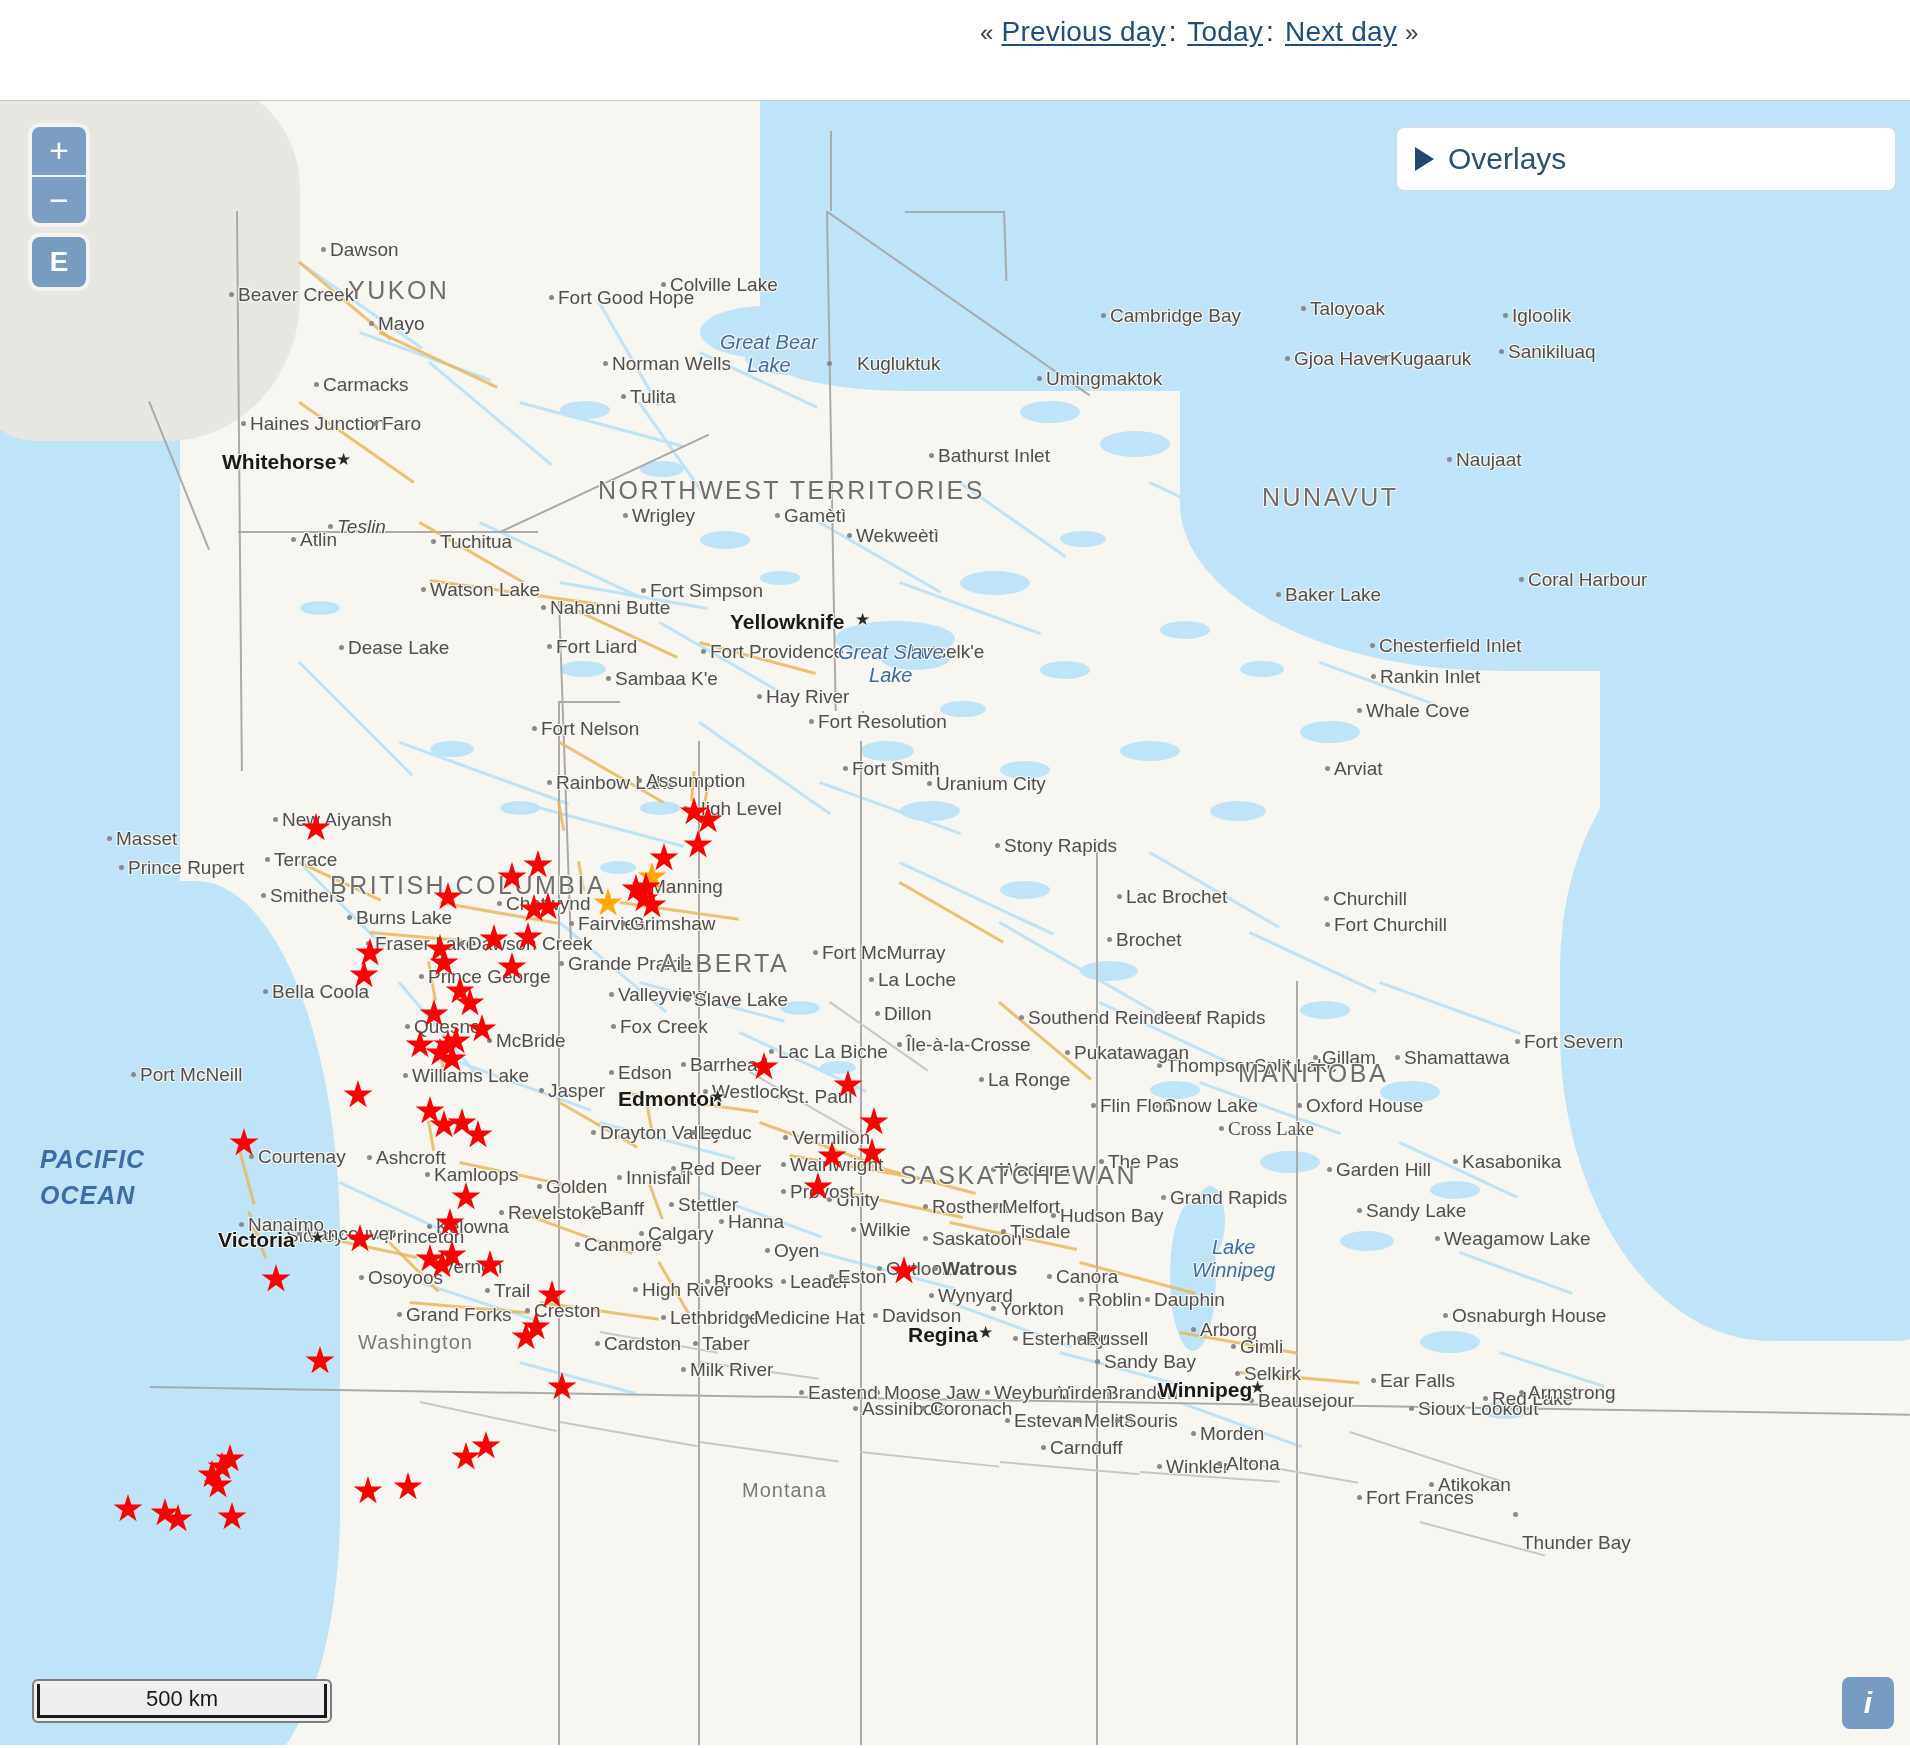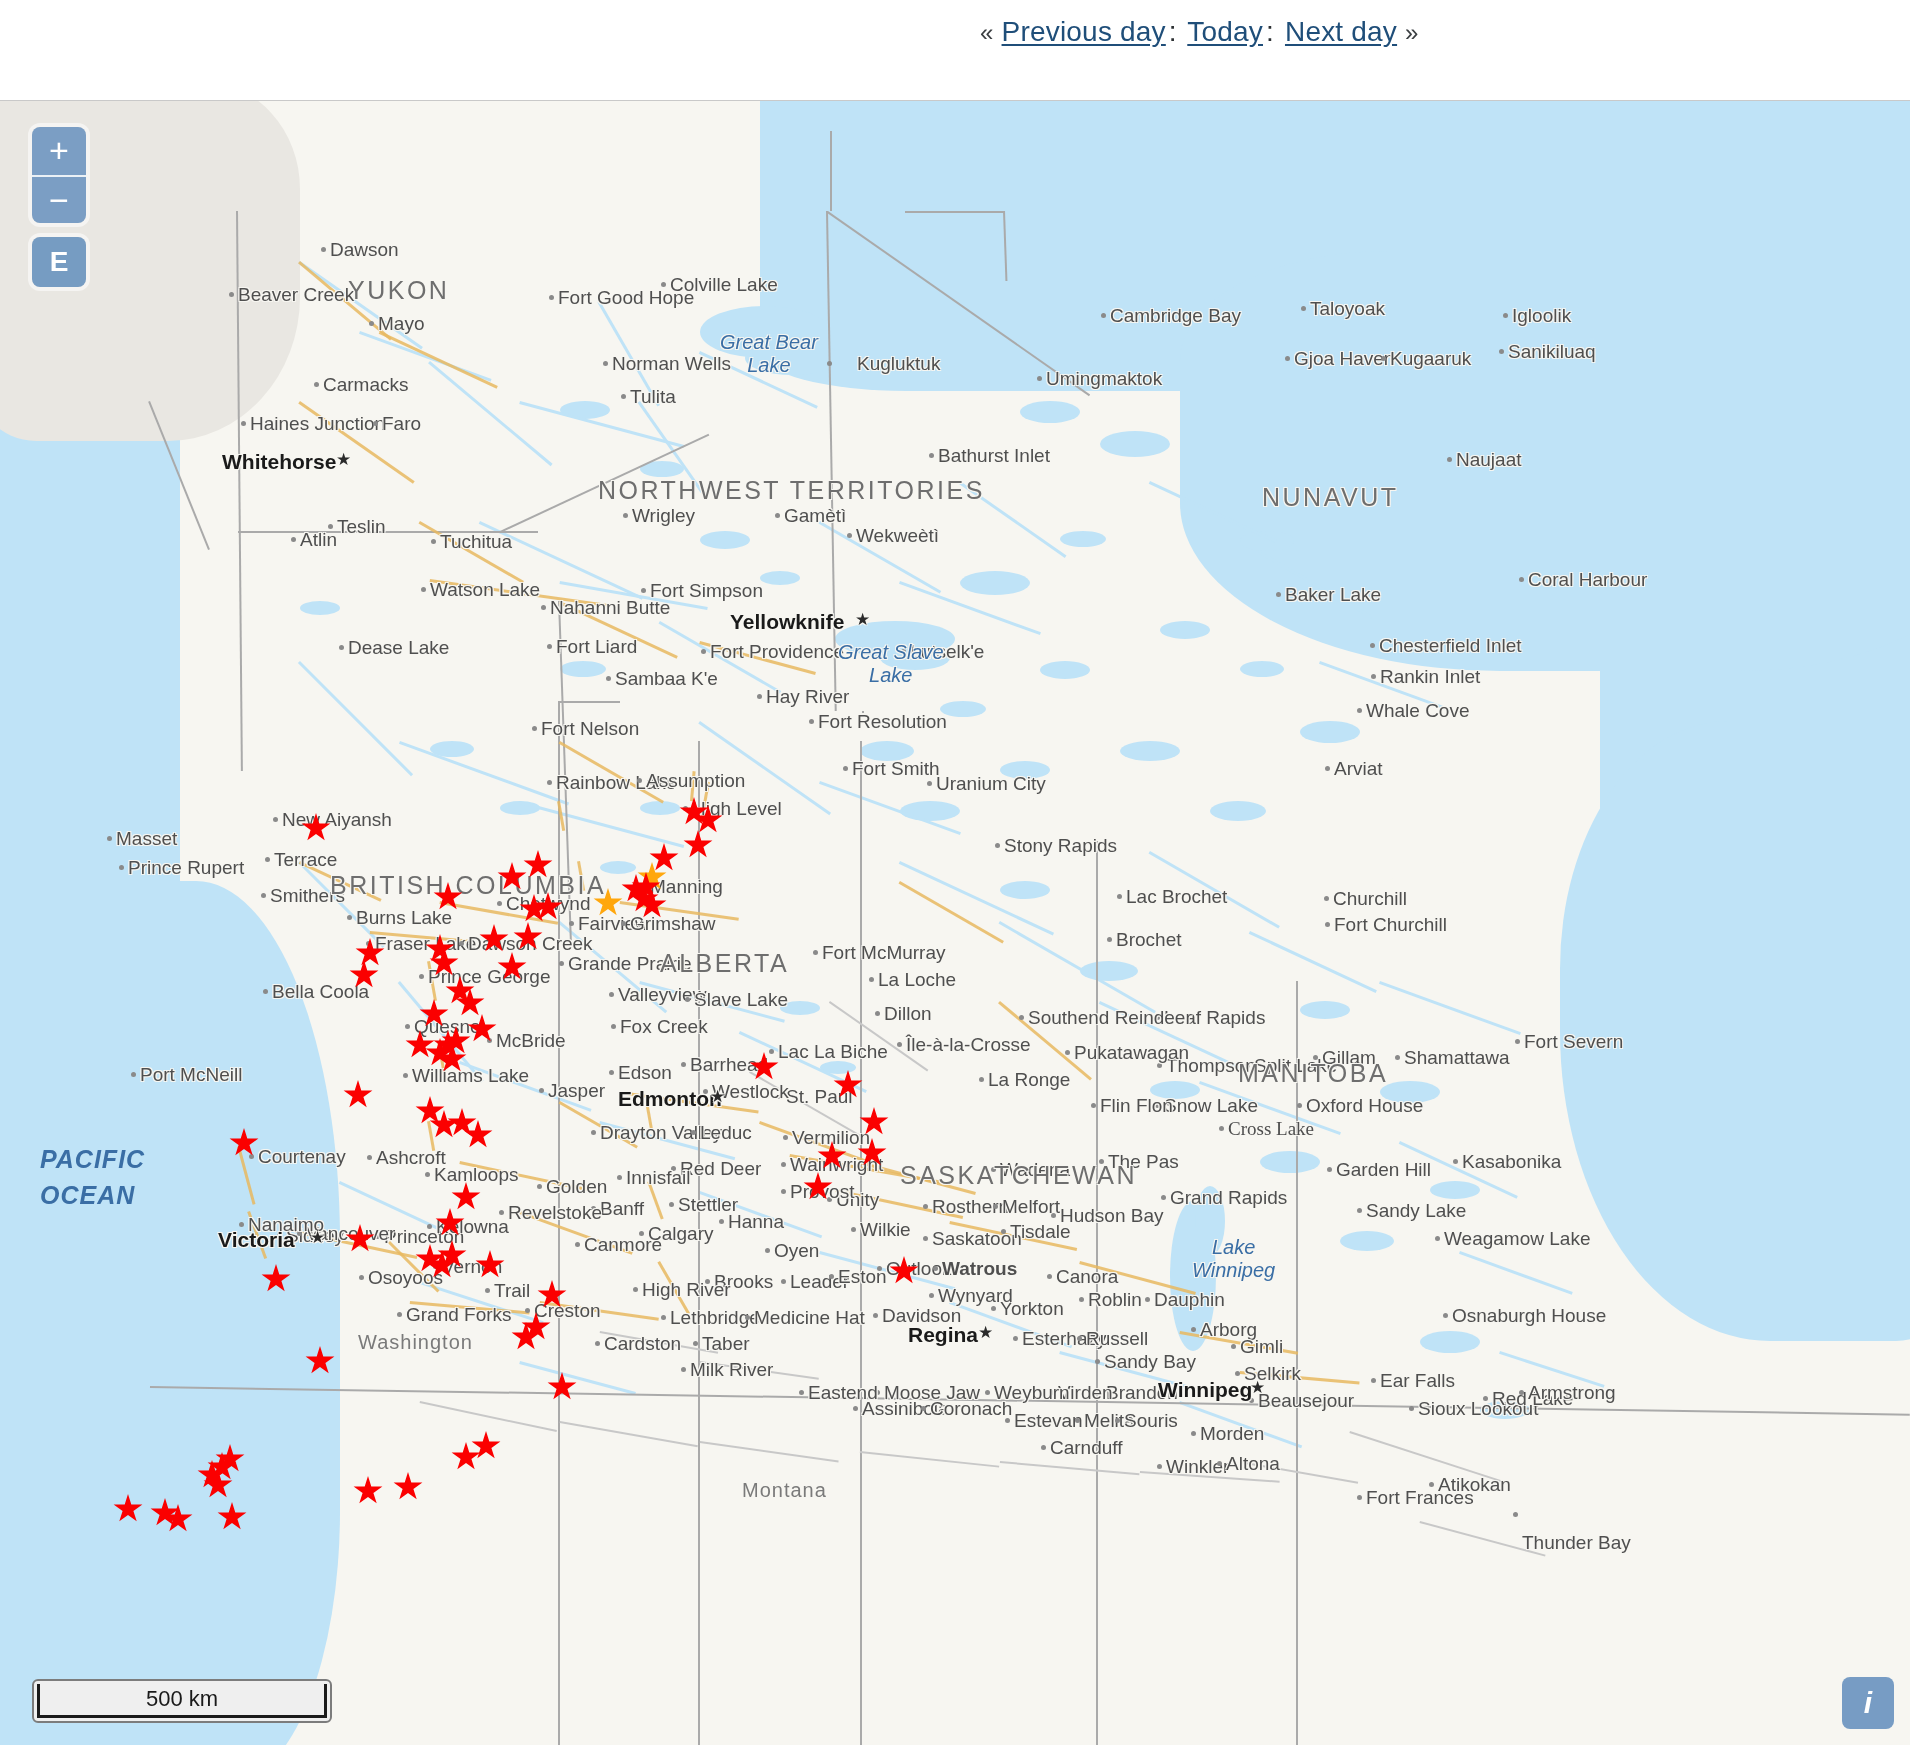--- a/index.html
+++ b/index.html
@@ -518,21 +518,21 @@
         <div class="lbl lbl-town" style="left: 378px; top: 212px;">Mayo</div>
         <div class="dot" style="left: 369px; top: 220px;"></div>
         <div class="lbl lbl-town" style="left: 323px; top: 273px;">Carmacks</div>
         <div class="dot" style="left: 314px; top: 281px;"></div>
         <div class="lbl lbl-town" style="left: 250px; top: 312px;">Haines Junction</div>
         <div class="dot" style="left: 241px; top: 320px;"></div>
         <div class="lbl lbl-town" style="left: 382px; top: 312px;">Faro</div>
         <div class="dot" style="left: 373px; top: 320px;"></div>
         <div class="lbl lbl-town" style="left: 300px; top: 428px;">Atlin</div>
         <div class="dot" style="left: 291px; top: 436px;"></div>
-        <div class="lbl lbl-town" style="left: 337px; top: 415px;">Teslin</div>
+        <div class="lbl lbl-town" style="left: 337px; top: 415px; font-style: italic;">Teslin</div>
         <div class="dot" style="left: 328px; top: 423px;"></div>
         <div class="lbl lbl-town" style="left: 440px; top: 430px;">Tuchitua</div>
         <div class="dot" style="left: 431px; top: 438px;"></div>
         <div class="lbl lbl-town" style="left: 430px; top: 478px;">Watson Lake</div>
         <div class="dot" style="left: 421px; top: 486px;"></div>
         <div class="lbl lbl-town" style="left: 348px; top: 536px;">Dease Lake</div>
         <div class="dot" style="left: 339px; top: 544px;"></div>
         <div class="lbl lbl-town" style="left: 550px; top: 496px;">Nahanni Butte</div>
         <div class="dot" style="left: 541px; top: 504px;"></div>
         <div class="lbl lbl-town" style="left: 556px; top: 535px;">Fort Liard</div>
@@ -987,19 +987,25 @@
       </div>
   </div>
 
   <div class="zoom-ctrl">
     <div class="zoom-btn">+</div>
     <div class="zoom-btn">−</div>
   </div>
 
   <div class="extent-btn">E</div>
 
+  <div class="overlays-panel">
+    <div class="overlays-row">
+      <span class="tri"></span>
+      <span>Overlays</span>
+    </div>
+  </div>
 
   <div class="scalebar">
     <div class="scalebar-inner">500 km</div>
   </div>
 
   <div class="info-btn">i</div>
 </div>
 
 </body></html>

